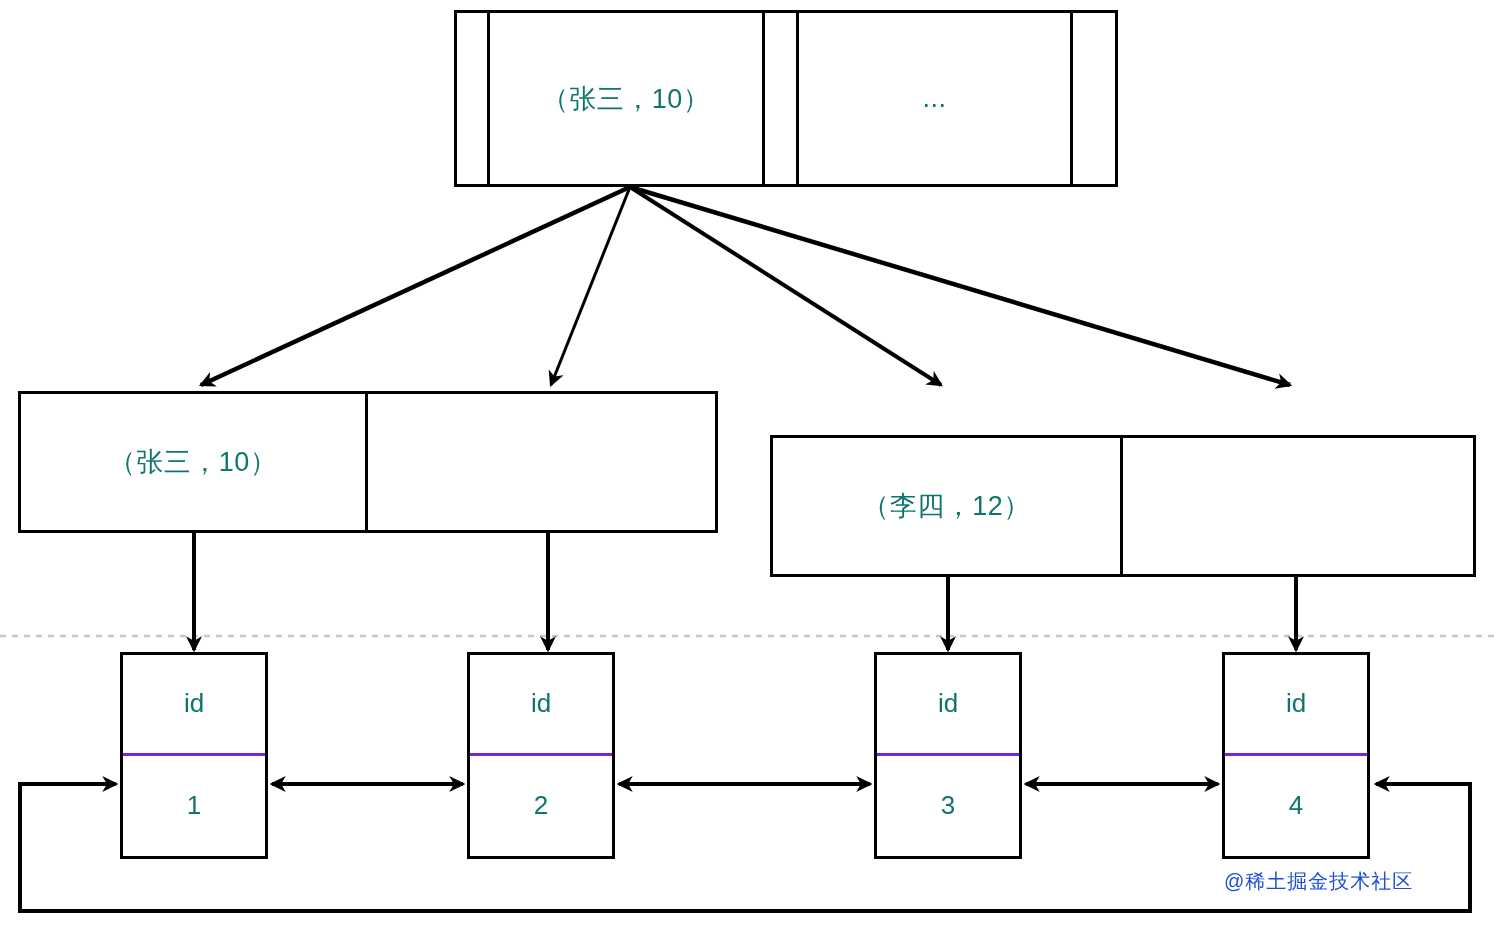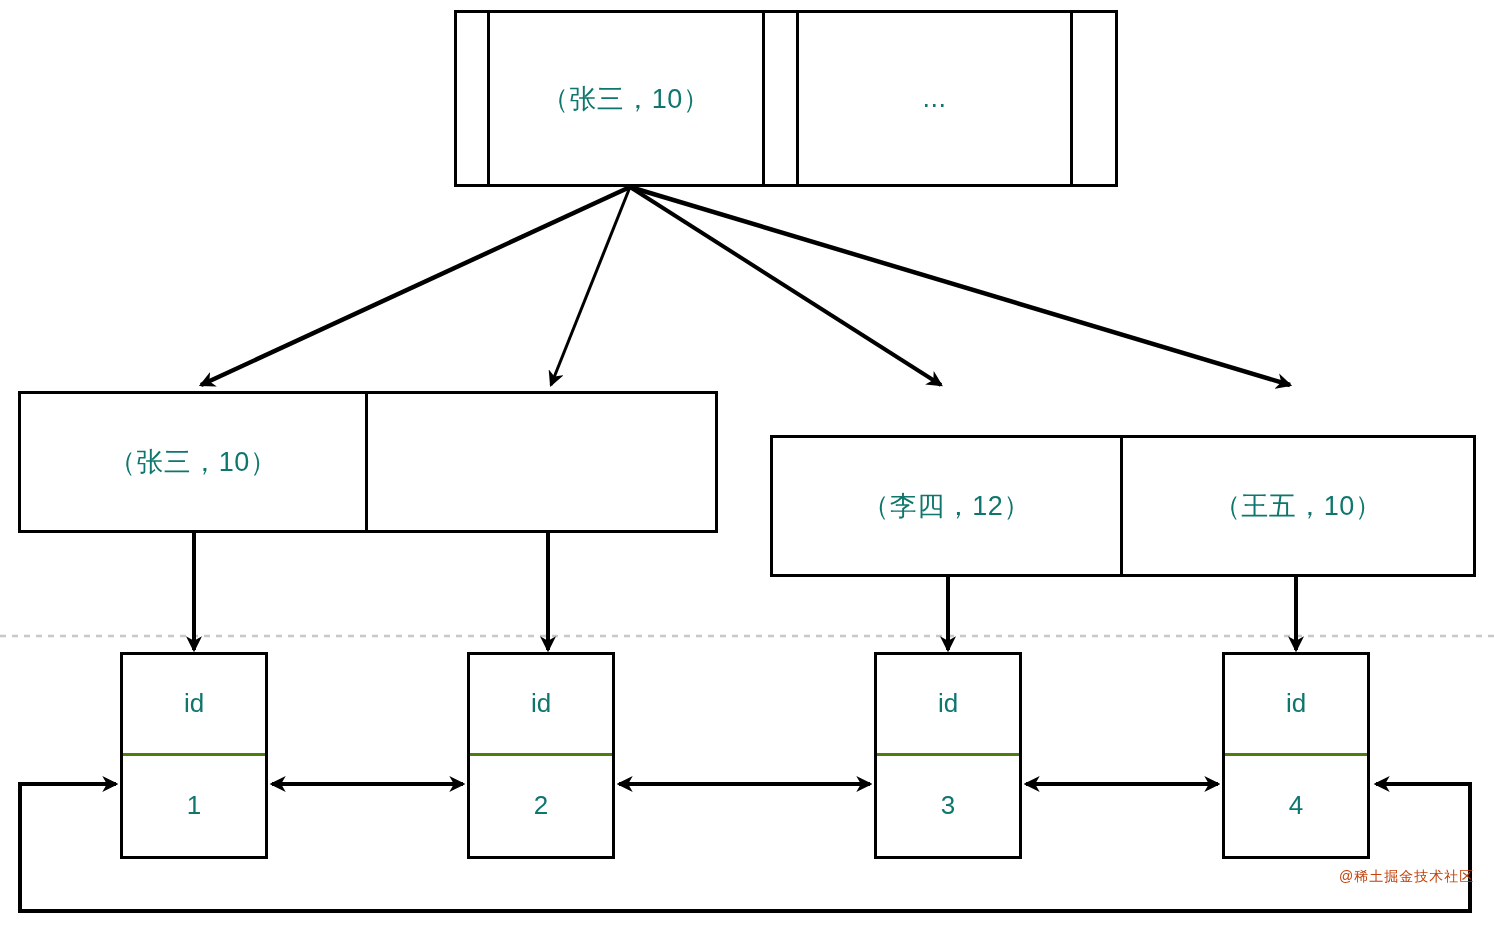--- a/index.html
+++ b/index.html
@@ -41,21 +41,21 @@
     align-items: center;
     justify-content: center;
     color: #0f766e;
     background: #ffffff;
     white-space: nowrap;
   }
   .cell.sep-right {
     border-right: 3px solid #000000;
   }
   .cell.sep-bottom {
-    border-bottom: 3px solid #4d7c0f;
+    border-bottom: 3px solid #6d28d9;
   }
   .cell.key {
     font-size: 27px;
     letter-spacing: 0.5px;
   }
   .cell.ptr {
     
   }
   .cell.leafcell {
     font-size: 26px;
@@ -99,24 +99,24 @@
   .leaf .head { height: 50%; }
   .leaf .val  { height: 50%; }
   #leaf-1 { left: 120px; }
   #leaf-2 { left: 467px; }
   #leaf-3 { left: 874px; }
   #leaf-4 { left: 1222px; }
 
   
   #watermark {
     position: absolute;
-    left: 1339px;
+    left: 1224px;
     top: 868px;
-    font-size: 14px;
-    color: #c2410c;
+    font-size: 20px;
+    color: #1d4ed8;
     letter-spacing: 1px;
     white-space: nowrap;
     user-select: none;
   }
 </style>
 </head>
 <body>
 
 <div id="canvas">
 
@@ -164,21 +164,20 @@
     <div class="cell key key-b sep-right">...</div>
     <div class="cell ptr ptr-c"></div>
   </div>
 
   <div class="node-box" id="mid-node-left">
     <div class="cell key mid-cell sep-right">（张三，10）</div>
   </div>
 
   <div class="node-box" id="mid-node-right">
     <div class="cell key mid-cell sep-right">（李四，12）</div>
-    <div class="cell key mid-cell">（王五，10）</div>
   </div>
 
   <div class="node-box vertical leaf" id="leaf-1">
     <div class="cell leafcell head sep-bottom">id</div>
     <div class="cell leafcell val">1</div>
   </div>
 
   <div class="node-box vertical leaf" id="leaf-2">
     <div class="cell leafcell head sep-bottom">id</div>
     <div class="cell leafcell val">2</div>

